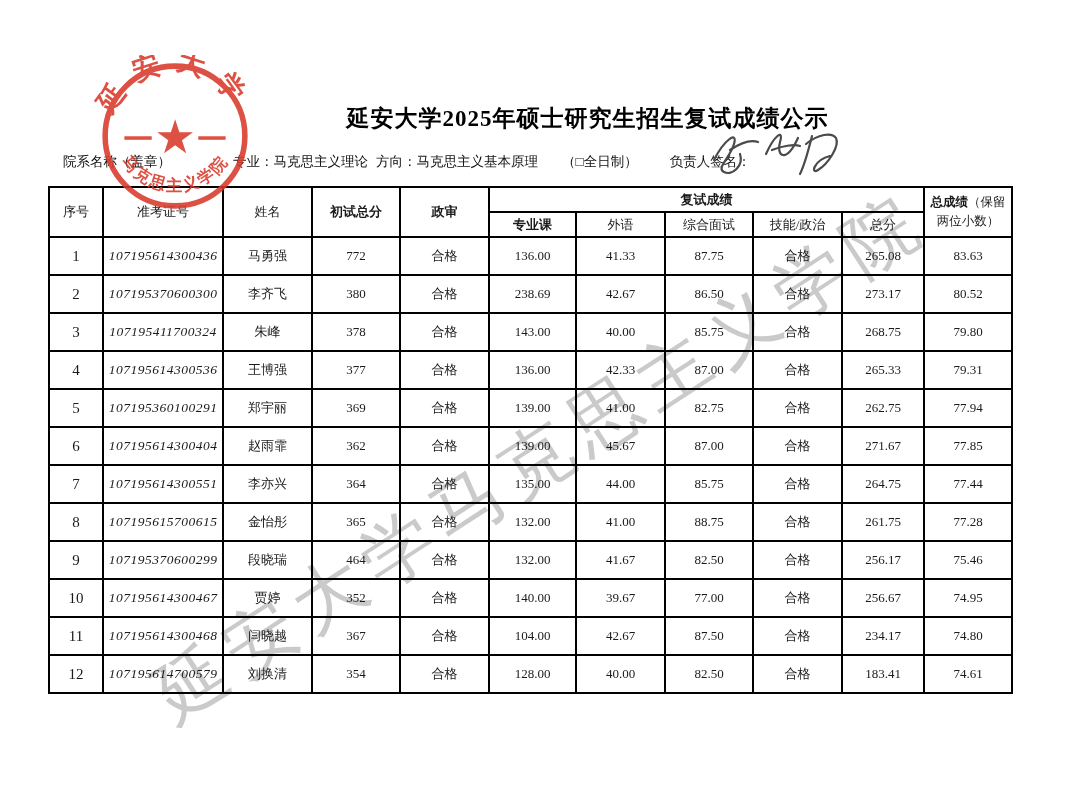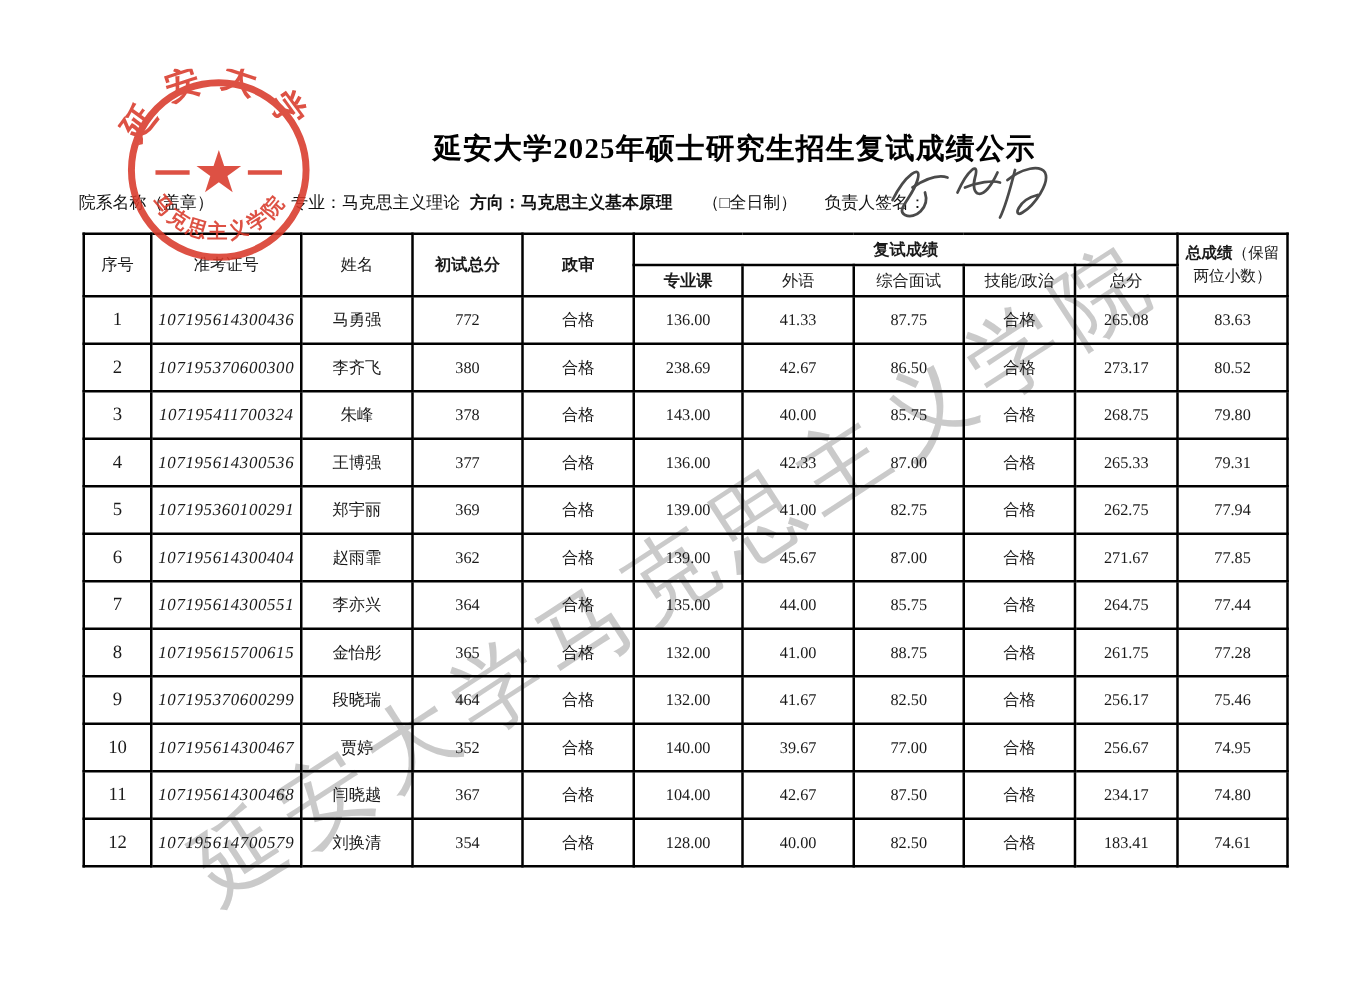--- a/index.html
+++ b/index.html
@@ -23,30 +23,30 @@
     text-align:center; padding-left:95px;
     font-family:Liberation Serif, serif; font-weight:bold;
     font-size:23px; letter-spacing:1px; color:#000;
   }
   .subtitle {
     position:absolute; top:153px; left:63px; z-index:2;
     font-size:13.5px; color:#111; white-space:nowrap;
   }
   .subtitle .seg { display:inline-block; }
   .sg-major   { margin-left:62px; }
-  .sg-dir     { margin-left:8px;font-weight:bold; }
+  .sg-dir     { margin-left:8px; }
   .sg-full    { margin-left:24px; }
-  .sg-signer  { margin-left:22px; }
+  .sg-signer  { margin-left:32px; }
   
   .seal { position:absolute; left:94px; top:55px; z-index:3; opacity:.88; }
   
   .signature { position:absolute; left:700px; top:120px; z-index:4; }
   
   table.results {
-    position:absolute; left:66px; top:186px; z-index:1;
+    position:absolute; left:48px; top:186px; z-index:1;
     width:963px; border-collapse:collapse; table-layout:fixed;
     background:transparent;
   }
   table.results th, table.results td {
     border:2px solid #000; text-align:center; vertical-align:middle;
     padding:0 2px; overflow:hidden;
   }
   table.results thead tr { height:25px; }
   table.results tbody tr { height:38px; }
   th.plain { font-weight:normal; font-family:"Liberation Serif", serif; font-size:13px; }

